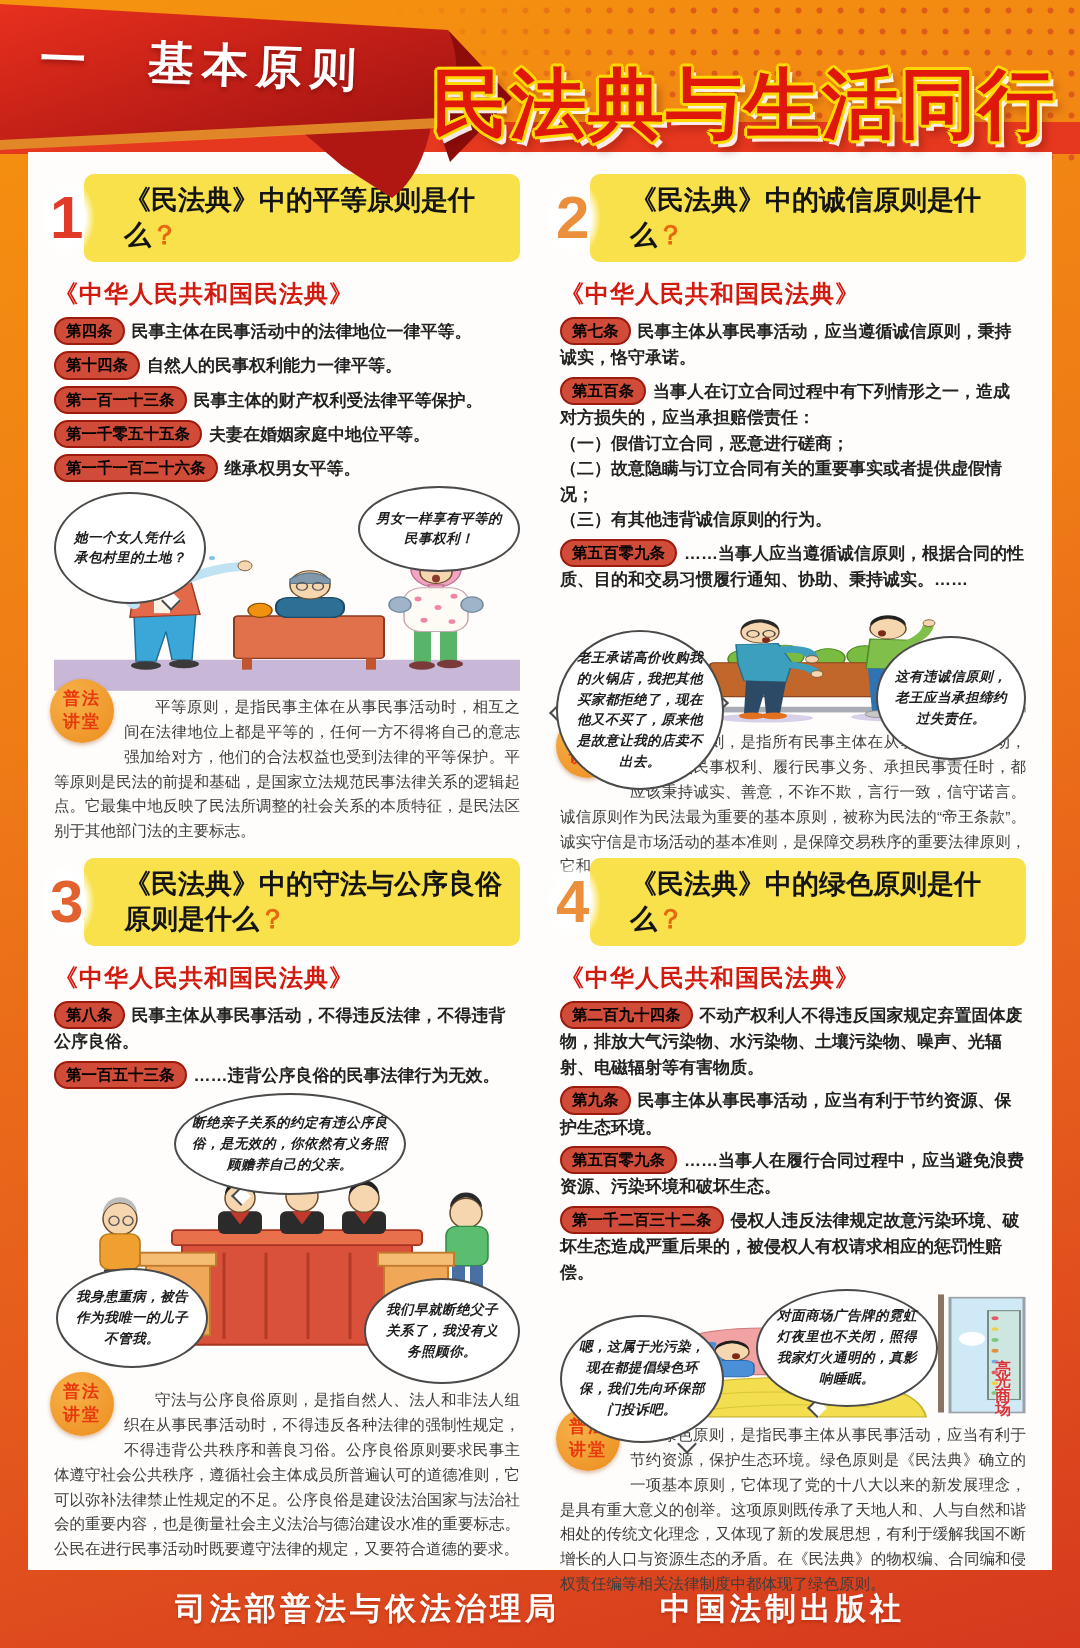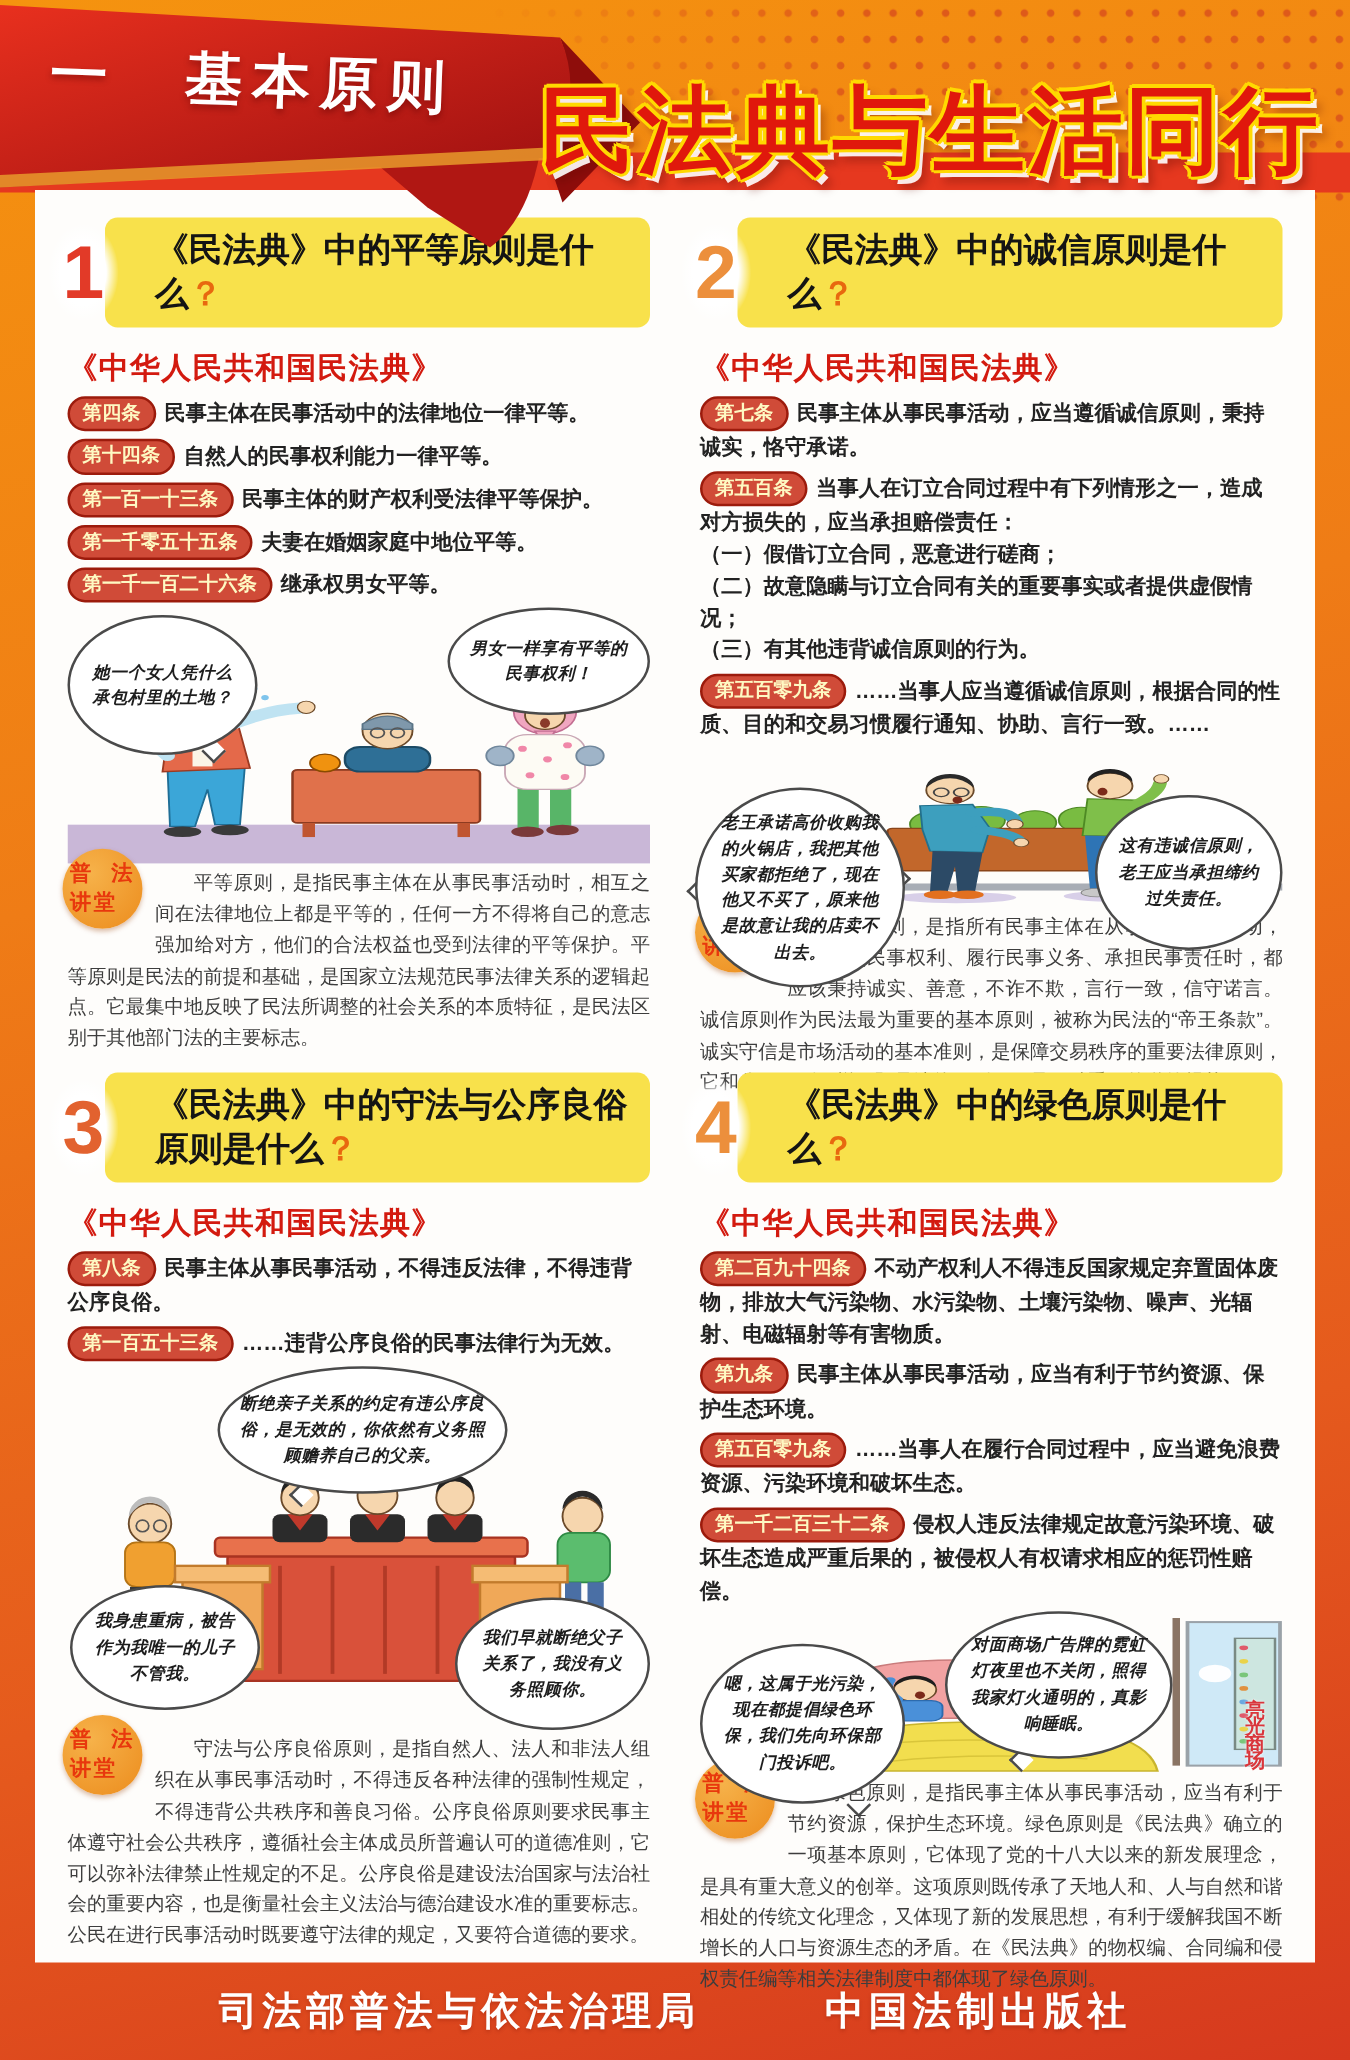--- a/index.html
+++ b/index.html
@@ -53,21 +53,21 @@
   .s1 .sec-num{color:#E23A28;} .s2 .sec-num{color:#EC8F3C;}
   .s3 .sec-num{color:#E2622F;} .s4 .sec-num{color:#EC8F3C;}
   .sec-banner {
     margin:0; background:#F8E14B; border-radius:10px;
     padding:9px 10px 9px 40px; font-size:27px; font-weight:900; color:#141414; line-height:1.3;
   }
   .qmark { color:#E8680F; font-weight:900; }
   .law { font-size:24px; font-weight:900; color:#D31A0F; margin:8px 0 5px; letter-spacing:1px; }
   .art { margin:2px 0 4px; font-size:17px; line-height:1.5; color:#222; font-weight:600; }
   .badge {
-    display:inline-block; background:#D04B38; border:2px solid #9C1B0C; color:#fef9c3;
+    display:inline-block; background:#D04B38; border:2px solid #9C1B0C; color:#000000;
     border-radius:15px; padding:0 10px 1px; font-size:15.5px; font-weight:900;
     margin-right:7px; vertical-align:1px; box-shadow:0 1px 0 rgba(255,255,255,.6);
   }
   .art-text { white-space:pre-line; }
   
   .illus { position:relative; flex:1 1 130px; min-height:130px; overflow:visible; }
   .illus > svg { position:absolute; inset:0; width:100%; height:100%; }
   .bubble {
     position:absolute; z-index:2; background:#fff; border:2px solid #4a4a4a; border-radius:50%;
     display:flex; align-items:center; justify-content:center; text-align:center;
@@ -83,21 +83,21 @@
     position:absolute; right:13px; top:56px; z-index:2;
     writing-mode:vertical-rl; color:#D9363C; font-weight:900; font-size:16px;
     letter-spacing:14px; text-shadow:0 0 2px #fff;
   }
   
   .lecture { position:relative; margin-top:4px; font-size:15.5px; line-height:1.6; color:#3d3d3d; text-align:justify; flex-shrink:0; }
   .lec-badge {
     float:left; width:64px; height:64px; border-radius:50%;
     background:radial-gradient(circle at 35% 30%,#F6B24A,#EC8C1D);
     color:#E8380D; font-weight:900; font-size:17px; line-height:1.35;
-    display:flex; align-items:center; justify-content:center; 
+    display:flex; align-items:center; justify-content:center; text-align:center;
     margin:-16px 10px 4px -4px; padding:6px; word-break:break-all; letter-spacing:2px;
     box-shadow:0 2px 4px rgba(150,60,0,.35);
   }
   .lec-text { margin:0; text-indent:2em; }
   
   .footer {
     position:absolute; left:0; right:0; bottom:0; height:78px; z-index:2;
     display:flex; align-items:center; justify-content:center; gap:100px;
     color:#fff; font-size:31px; font-weight:900; letter-spacing:4px;
     text-shadow:0 2px 3px rgba(120,20,0,.3);
@@ -209,21 +209,21 @@
     <div class="sec-head">
       <span class="sec-num">2</span>
       <h2 class="sec-banner"><span>《民法典》中的诚信原则是什么</span><span class="qmark">？</span></h2>
     </div>
     <div class="law">《中华人民共和国民法典》</div>
     <p class="art"><span class="badge">第七条</span><span class="art-text">民事主体从事民事活动，应当遵循诚信原则，秉持诚实，恪守承诺。</span></p>
     <p class="art"><span class="badge">第五百条</span><span class="art-text">当事人在订立合同过程中有下列情形之一，造成对方损失的，应当承担赔偿责任：
 （一）假借订立合同，恶意进行磋商；
 （二）故意隐瞒与订立合同有关的重要事实或者提供虚假情况；
 （三）有其他违背诚信原则的行为。</span></p>
-    <p class="art"><span class="badge">第五百零九条</span><span class="art-text">……当事人应当遵循诚信原则，根据合同的性质、目的和交易习惯履行通知、协助、言行一致。……</span></p>
+    <p class="art"><span class="badge">第五百零九条</span><span class="art-text">……当事人应当遵循诚信原则，根据合同的性质、目的和交易习惯履行通知、协助、秉持诚实。……</span></p>
 
     <div class="illus">
       <svg viewBox="0 0 466 230" preserveAspectRatio="none">
         <rect x="0" y="196" width="466" height="10" fill="#A8ADB5"></rect>
         <ellipse cx="205" cy="216" rx="48" ry="8" fill="#D8CFE8"></ellipse>
         <ellipse cx="335" cy="214" rx="44" ry="8" fill="#D8CFE8"></ellipse>
         <g>
           <circle cx="185" cy="112" r="17" fill="#79BC41" stroke="#4E8A24" stroke-width="1.5"></circle>
           <circle cx="225" cy="106" r="19" fill="#79BC41" stroke="#4E8A24" stroke-width="1.5"></circle>
           <circle cx="268" cy="110" r="17" fill="#79BC41" stroke="#4E8A24" stroke-width="1.5"></circle>

